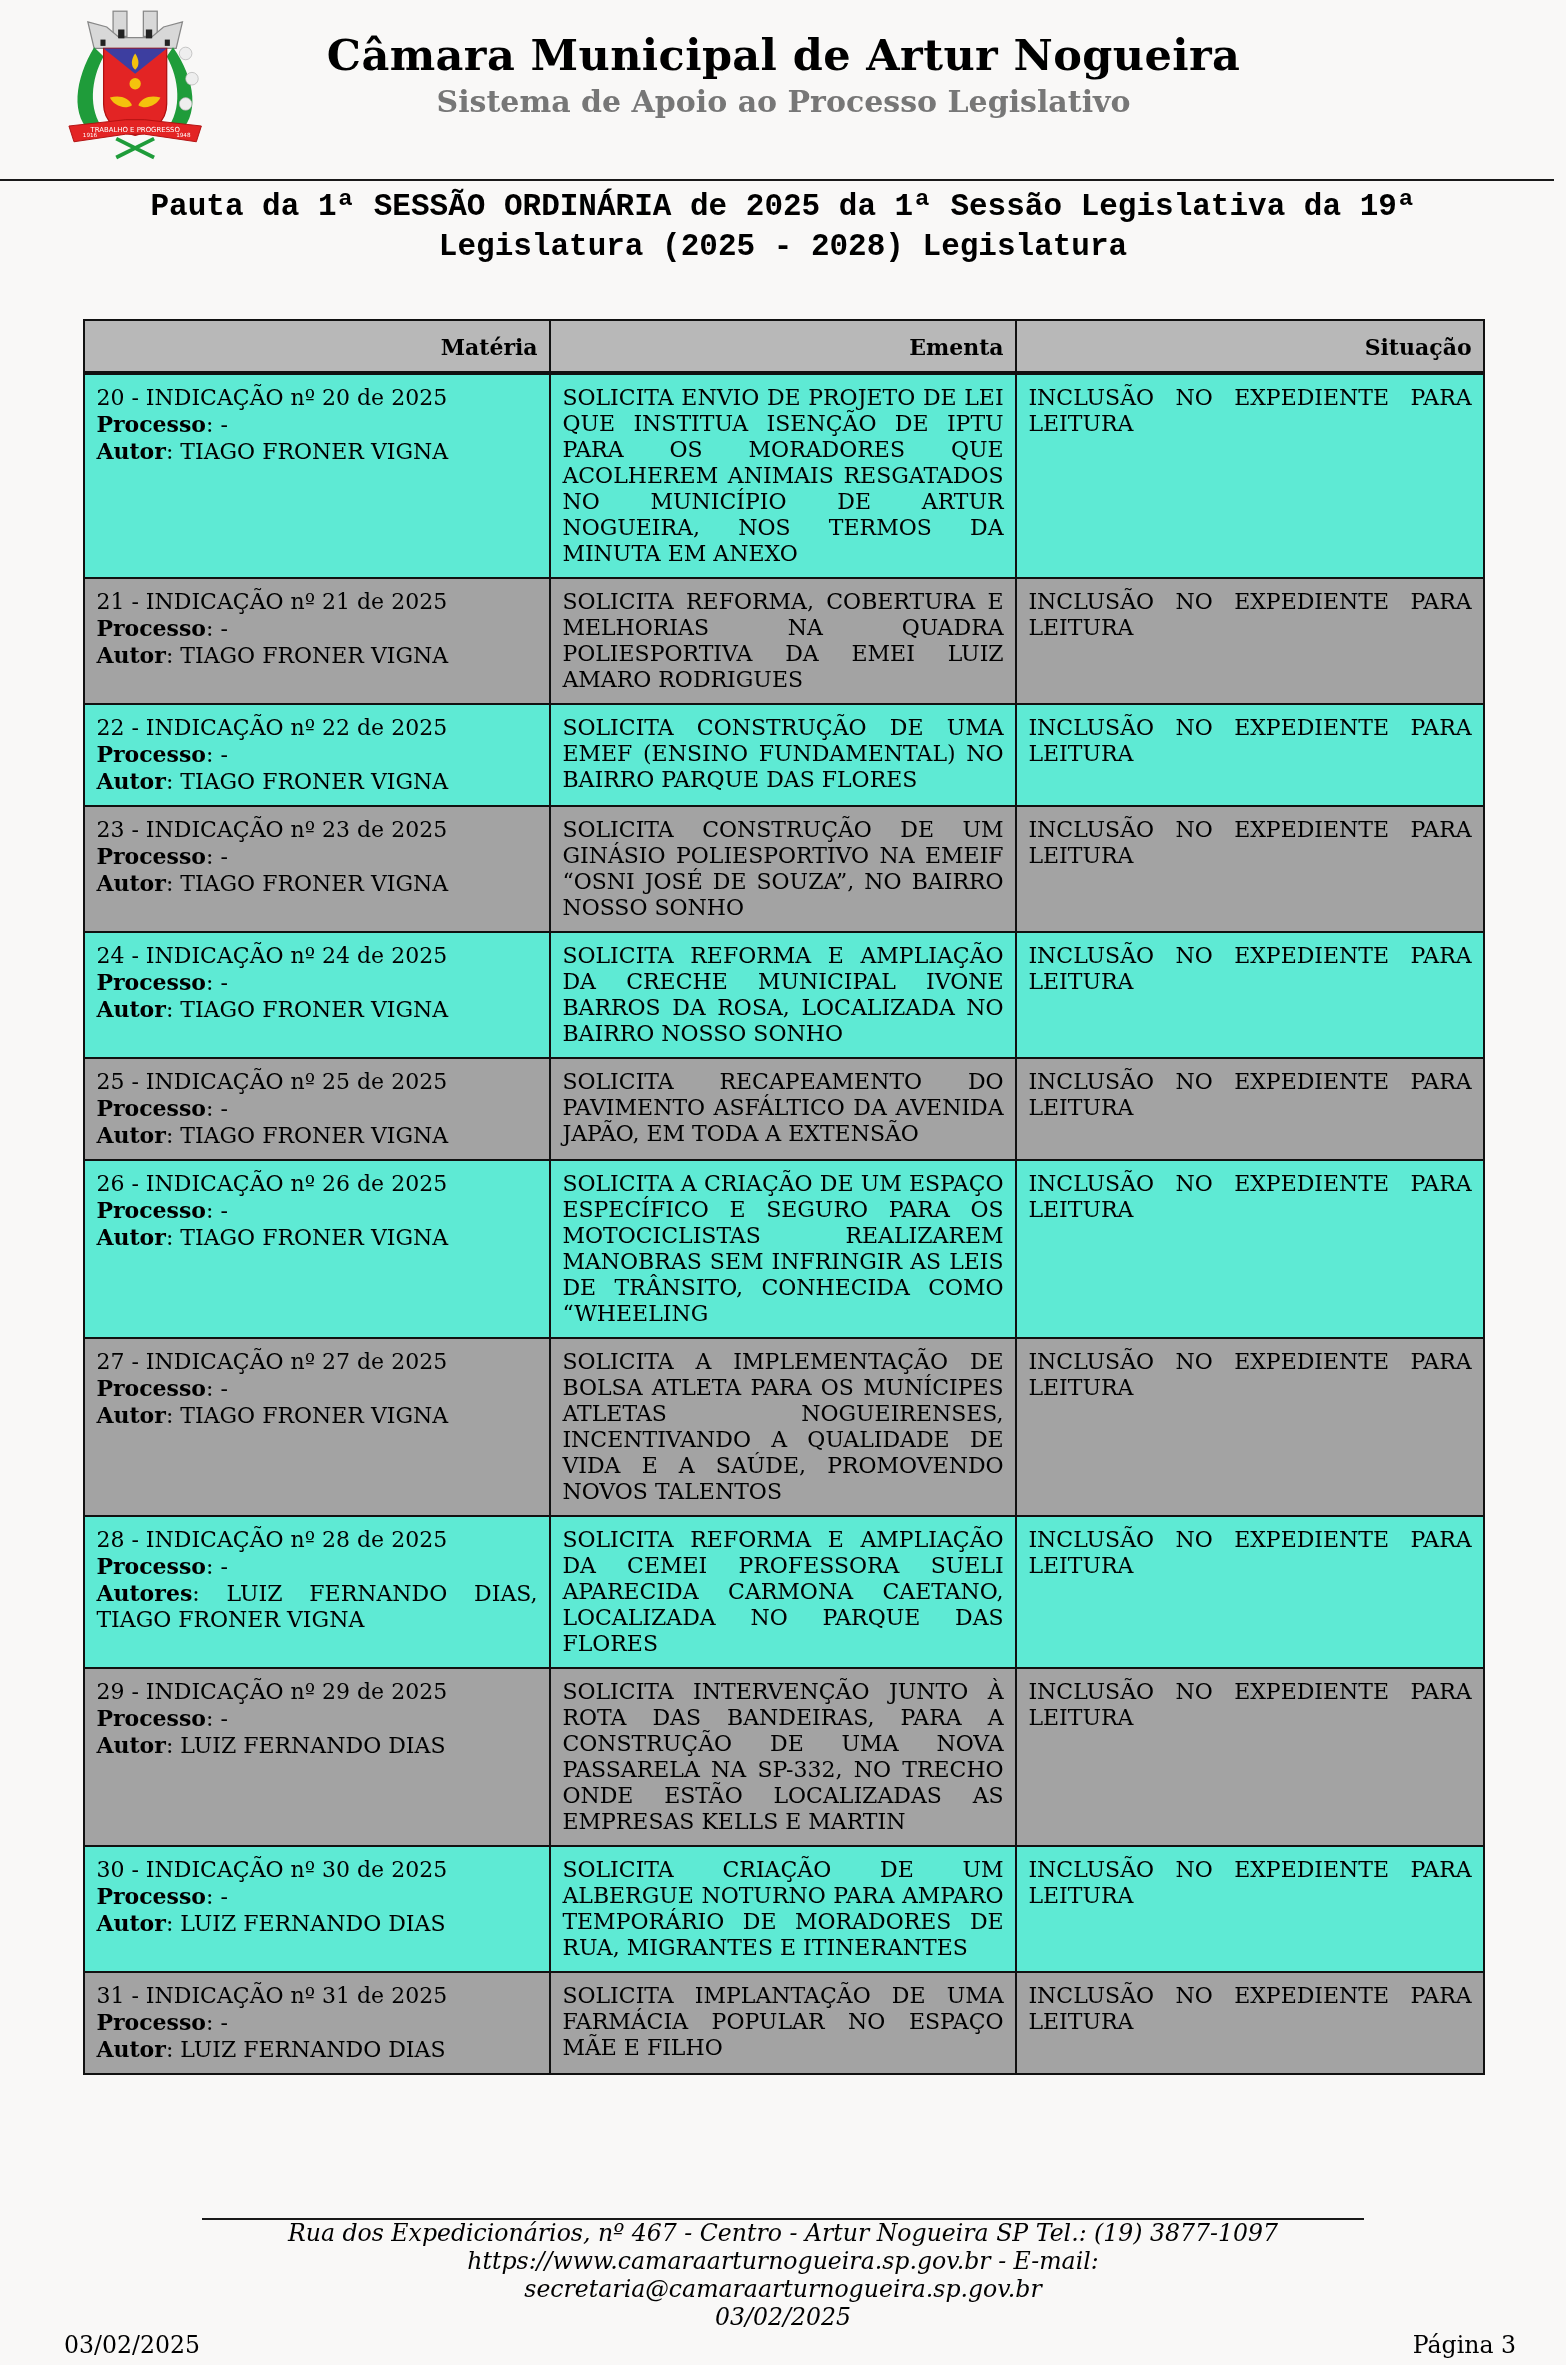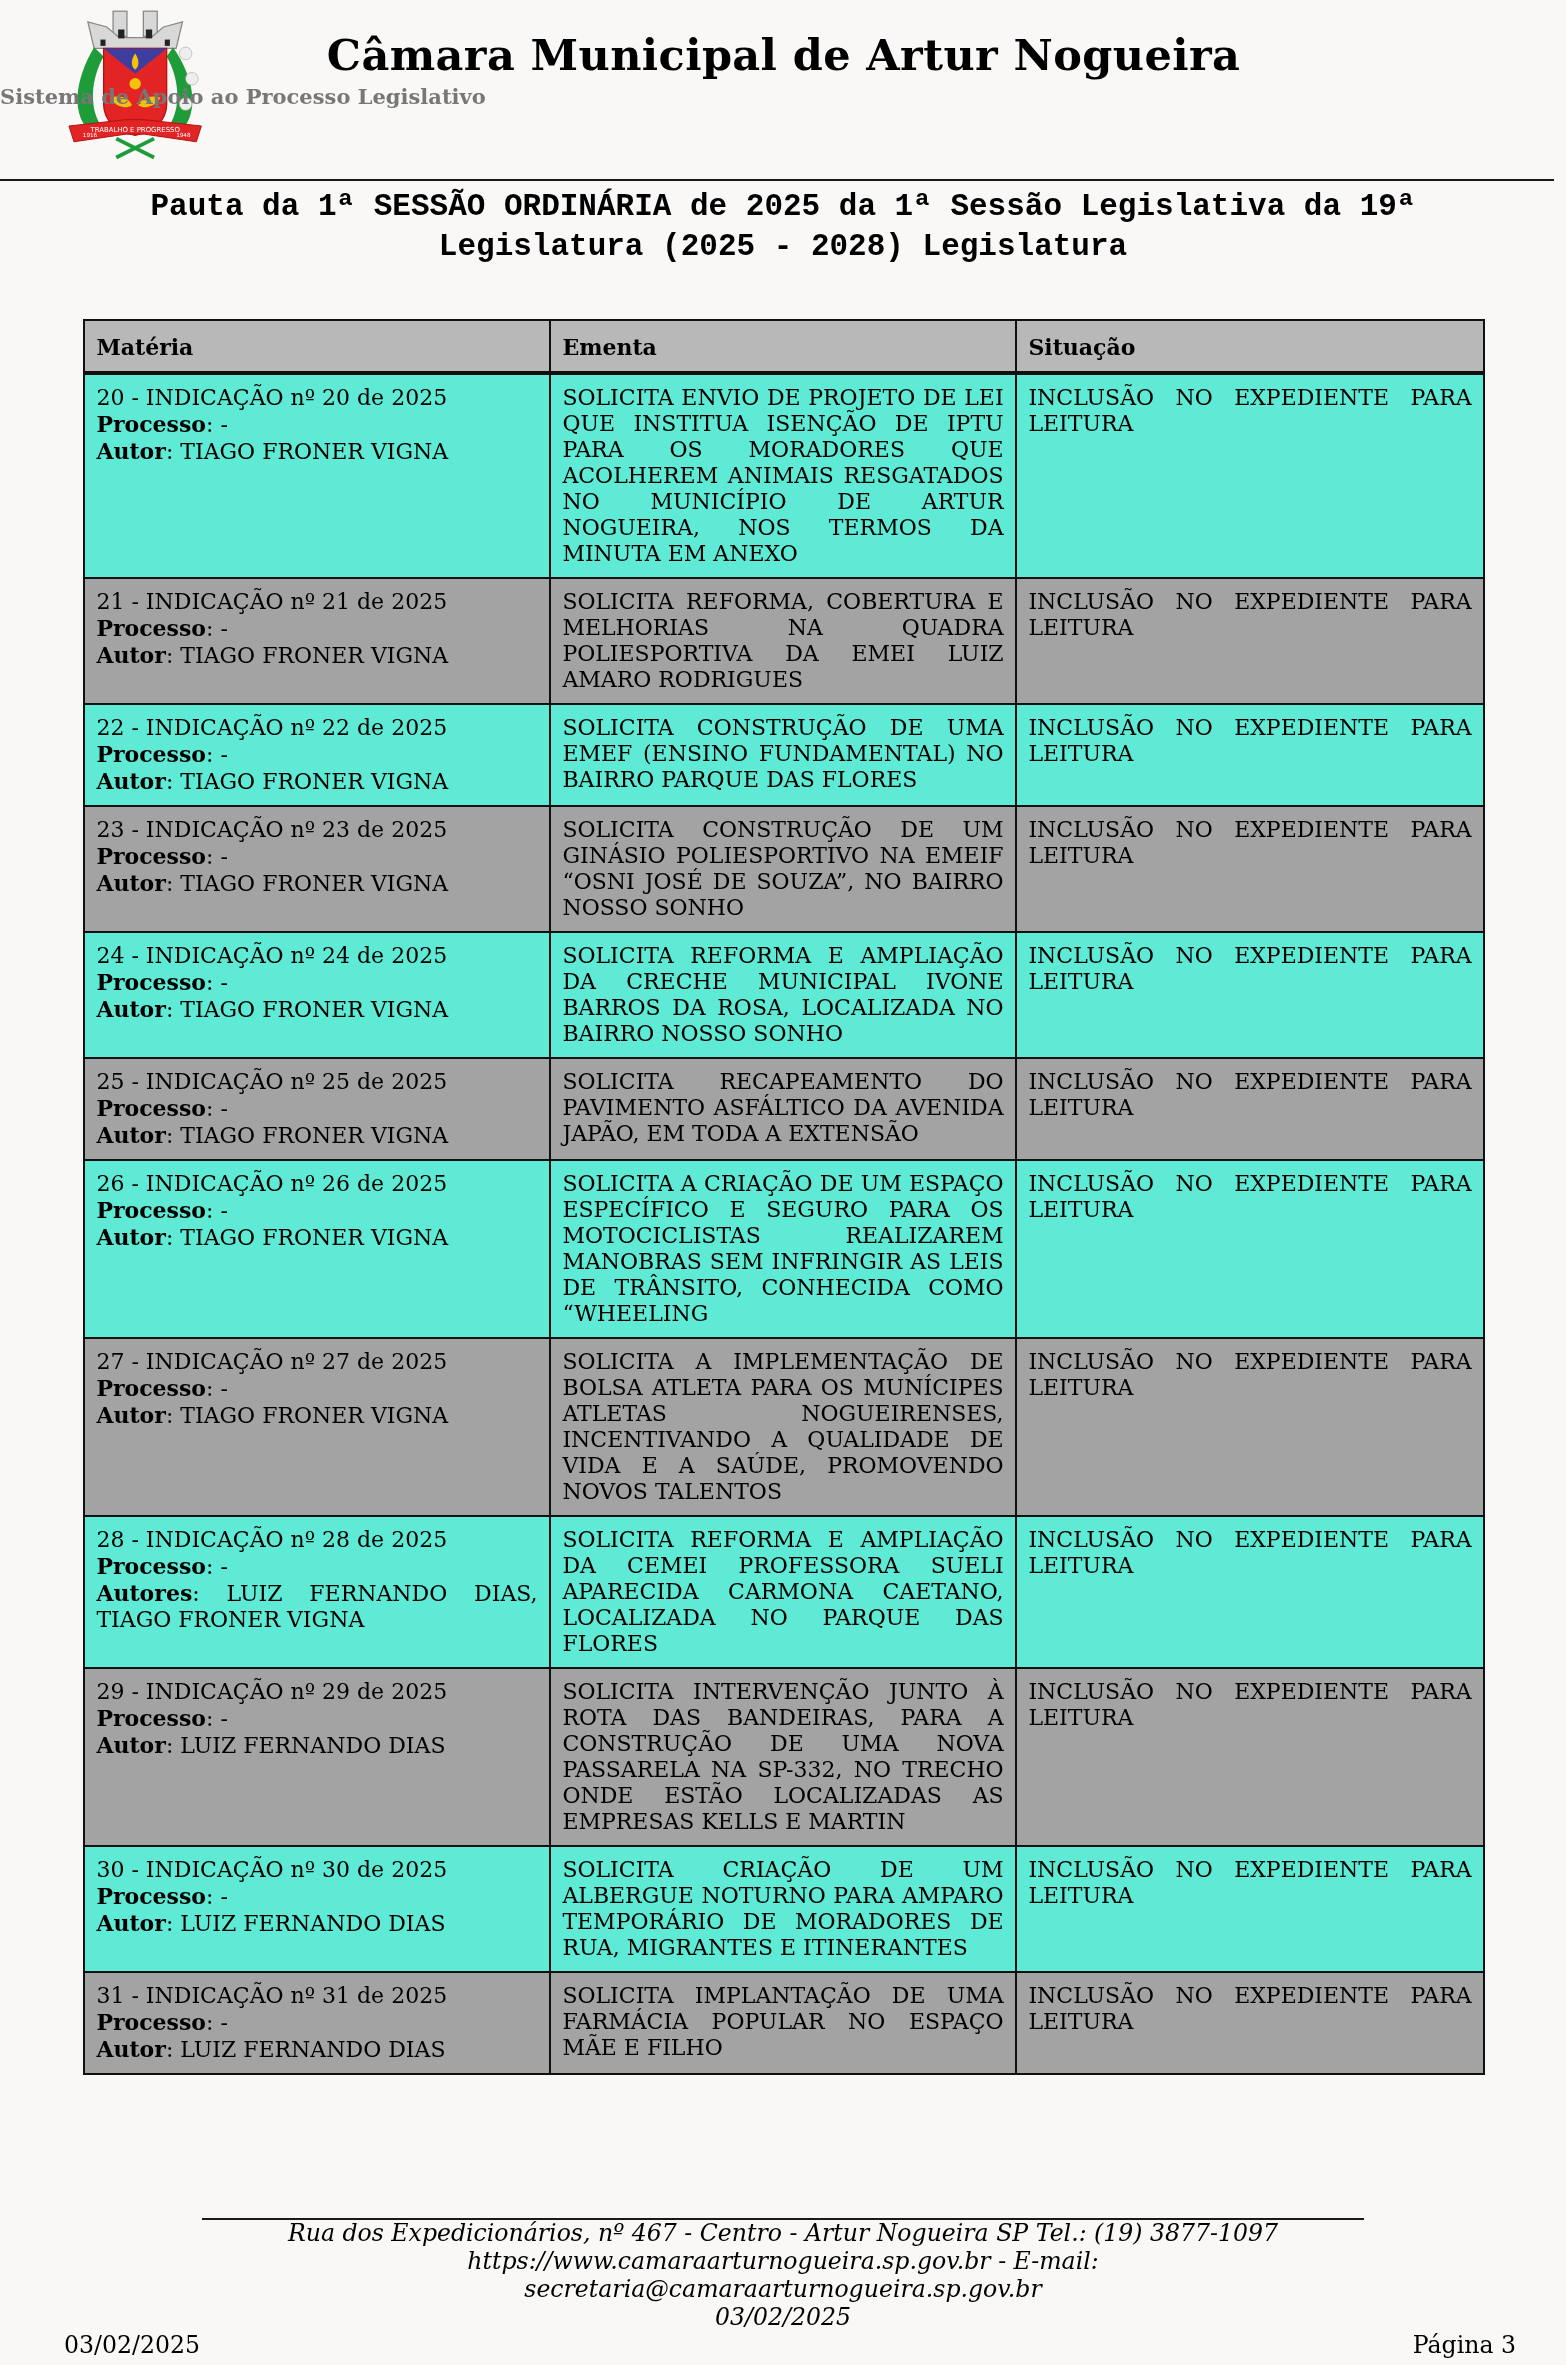--- a/index.html
+++ b/index.html
@@ -18,34 +18,34 @@
   }
   .logo {
     position: absolute; left: 50px; top: 1.4px; width: 164px; height: 168px;
   }
   .org-title {
     position: absolute; left: 0; width: 1567px; top: 30px;
     text-align: center; font-size: 43px; font-weight: bold; letter-spacing: 0.4px;
   }
   .org-subtitle {
     position: absolute; left: 0; width: 1567px; top: 84px;
-    font-size: 21px; font-weight: bold; color: #777;
+    text-align: center; font-size: 30px; font-weight: bold; color: #777;
   }
   .doc-title {
     position: absolute; left: 71px; width: 1424px; top: 187px;
     text-align: center; font-size: 31px; font-weight: bold; line-height: 40px; font-family: Liberation Mono, monospace;
   }
   table.pauta {
     position: absolute; left: 83px; top: 319px; width: 1400px;
     border-collapse: collapse; table-layout: fixed;
     font-size: 22px; line-height: 26px;
   }
   table.pauta th, table.pauta td {
     border: 2.1px solid #111; vertical-align: top;
-    padding: 10px 11.4px 10px 11.4px; text-align: left;
+    padding: 10px 11.4px 10px 11.4px; text-align: right;
   }
   table.pauta th {
     background: #b8b8b8; font-weight: bold; font-size: 22px;
     padding: 13px 11.4px 11.4px 11.4px; border-bottom: 4.3px solid #111;
   }
   table.pauta td.ementa, table.pauta td.situacao, table.pauta td.materia { text-align: justify; }
   tr.odd td { background: #5eead4; }
   tr.even td { background: #a3a3a3; }
   .lbl { font-weight: bold; }
   .footer-rule {

